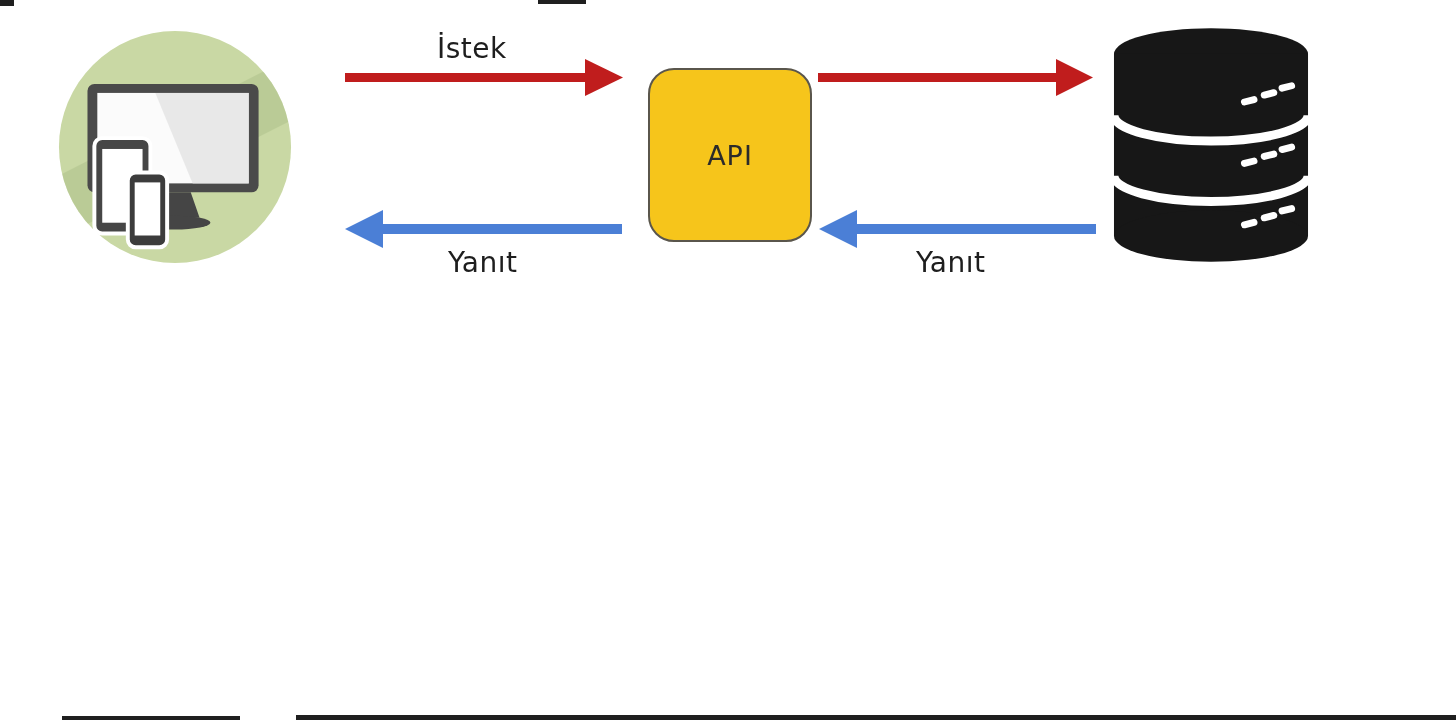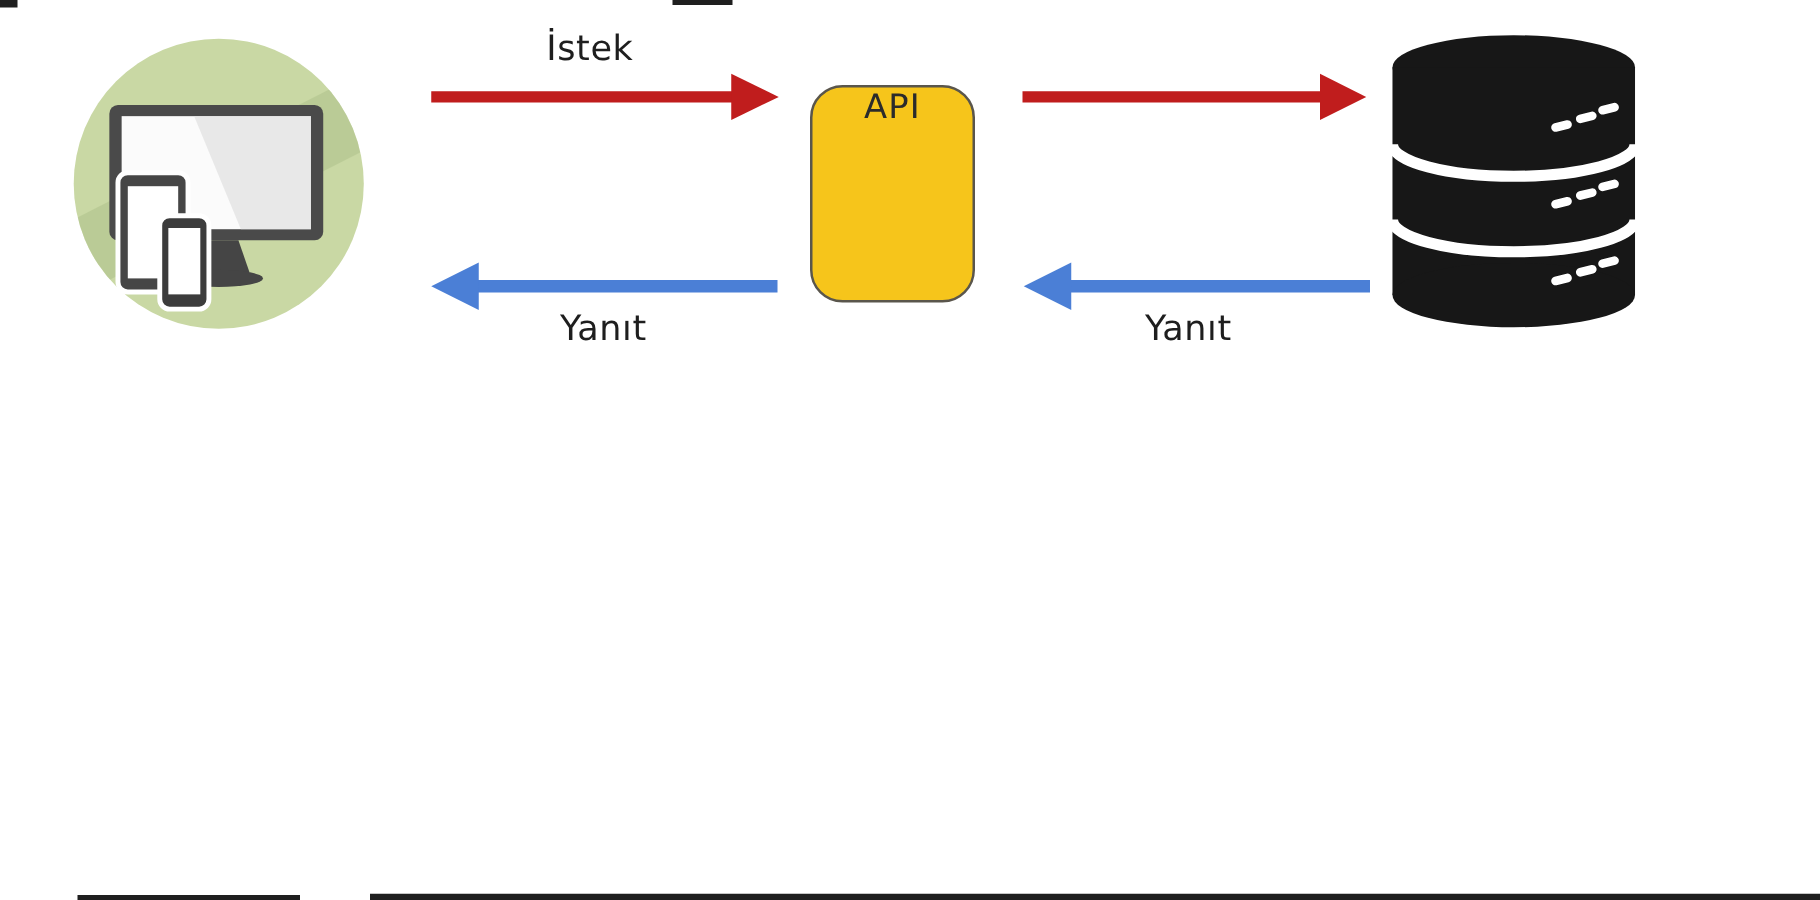--- a/index.html
+++ b/index.html
@@ -7,40 +7,40 @@
     position: relative;
     width: 1456px;
     height: 720px;
     background: #ffffff;
     overflow: hidden;
     font-family: "DejaVu Sans", sans-serif;
   }
   .abs { position: absolute; }
   .client-icon { left: 57px; top: 29px; width: 236px; height: 236px; }
   .api-box {
-    left: 648px; top: 68px; width: 132px; height: 174px;
+    left: 648px; top: 68px; width: 164px; height: 174px;
     background: #f6c51b;
     border: 2.5px solid #5a564c;
     border-radius: 26px;
     box-sizing: border-box;
-    display: flex; align-items: flex-start; justify-content: center;
+    display: flex; align-items: center; justify-content: center;
   }
   .api-box span {
     font-size: 27px; font-weight: 500; color: #2b2b2b; letter-spacing: 1px;
   }
   .database-icon { left: 1112px; top: 24px; width: 198px; height: 242px; }
   .overlay { left: 0; top: 0; width: 1456px; height: 720px; pointer-events: none; }
   .flow-label {
     color: #1e1e1e;
     font-size: 28px;
     font-weight: 500;
     letter-spacing: 0.5px;
     white-space: nowrap;
   }
-  .label-istek { left: 437px; top: 22px; }
+  .label-istek { left: 437px; top: 32px; }
   .label-yanit-left { left: 448px; top: 246px; }
   .label-yanit-right { left: 916px; top: 246px; }
   .edge-artifact { background: #1f1f1f; }
 </style>
 </head>
 <body>
 
 <div class="canvas">
 
   <svg class="abs client-icon" viewBox="0 0 240 240">

